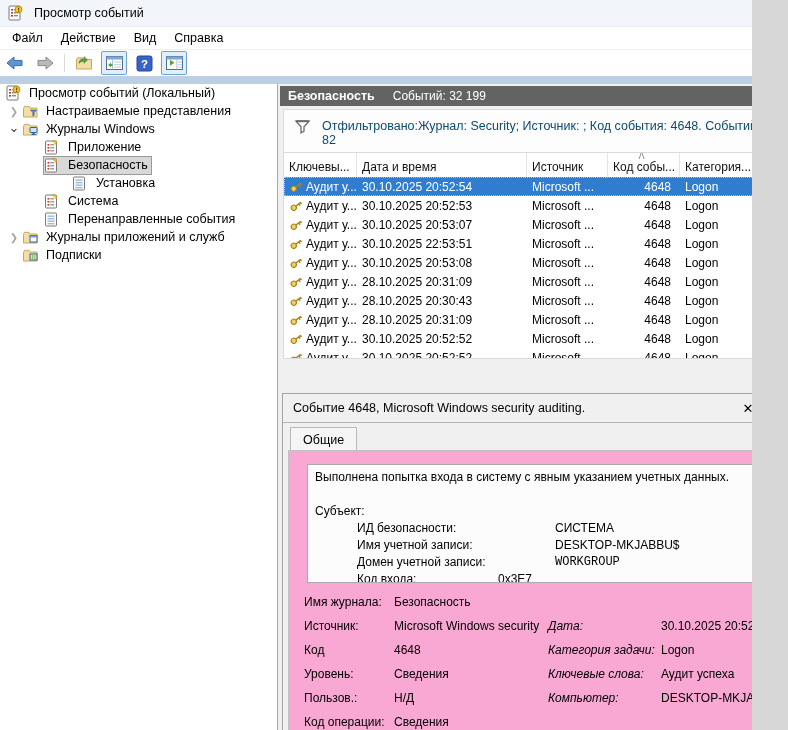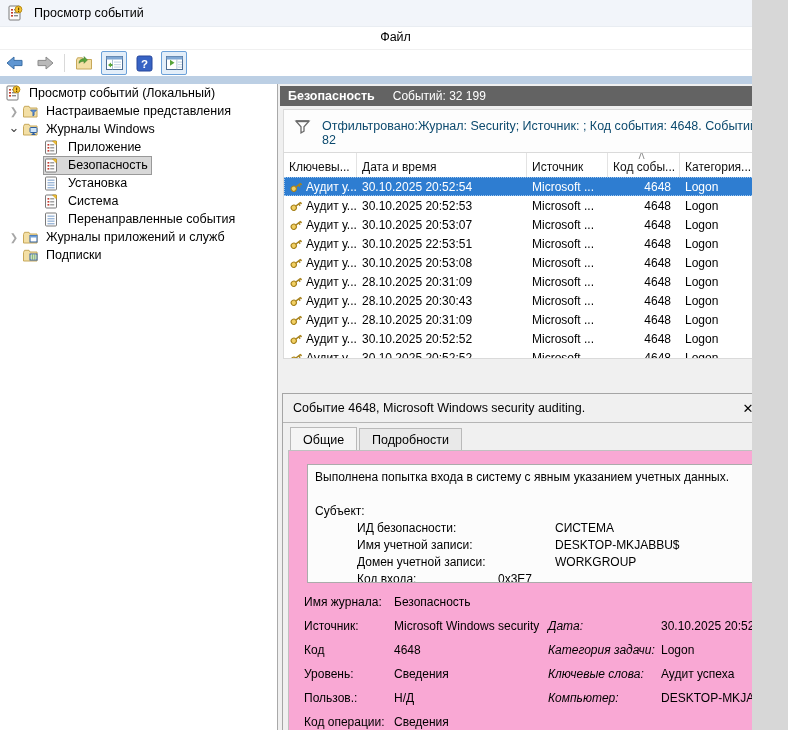--- a/index.html
+++ b/index.html
@@ -3,21 +3,21 @@
 <meta charset="utf-8">
 <style>
   html,body{margin:0;padding:0;background:#d7d7d7;}
   #window{position:relative;width:752px;height:730px;background:#f0f0f0;overflow:hidden;
           font-family:"Liberation Sans","DejaVu Sans",sans-serif;font-size:12px;color:#000;}
   .abs{position:absolute;}
   
   #titlebar{left:0;top:0;width:788px;height:26px;background:#f2f5fa;border-bottom:1px solid #e9edf2;display:flex;align-items:center;}
   #titlebar .ttl{margin-left:6px;font-size:12.5px;}
   
-  #menubar{left:0;top:27px;width:788px;height:22px;background:#ffffff;border-bottom:1px solid #f0f0f0;display:flex;align-items:center;flex-direction:column;}
+  #menubar{left:0;top:27px;width:788px;height:22px;background:#ffffff;border-bottom:1px solid #f0f0f0;display:flex;align-items:center;}
   .menu-item{padding:3px 9px;font-size:12.5px;cursor:default;}
   
   #toolbar{left:0;top:50px;width:788px;height:26px;background:#ffffff;display:flex;align-items:center;}
   .tb-btn{width:24px;height:22px;margin:0 2px;display:flex;align-items:center;justify-content:center;border:1px solid transparent;border-radius:2px;}
   .tb-btn.toggled{border:1px solid #6ba1d9;background:#e3eef9;}
   .tb-sep{width:1px;height:18px;background:#d9d9d9;margin:0 4px;}
   #bluestrip{left:0;top:76px;width:788px;height:8px;background:#bccfe4;}
   
   #tree-panel{left:0;top:84px;width:277px;height:646px;background:#ffffff;border-right:1px solid #a9a9a9;overflow:hidden;}
   .tree-item{height:18px;display:flex;align-items:center;white-space:nowrap;cursor:default;}
@@ -239,21 +239,21 @@
               <rect x="6.2" y="4.2" width="4" height="1.2" fill="#8a8a8a"></rect>
               <rect x="3.5" y="7" width="1.8" height="1.6" fill="#c23b2e"></rect>
               <rect x="6.2" y="7.2" width="4" height="1.2" fill="#8a8a8a"></rect>
               <rect x="3.5" y="10" width="1.8" height="1.6" fill="#c23b2e"></rect>
               <rect x="6.2" y="10.2" width="4" height="1.2" fill="#8a8a8a"></rect>
             </svg>
           </span>
           <span class="tree-label">Безопасность</span>
         </span>
       </div>
-      <div class="tree-item" style="padding-left: 44px;">
+      <div class="tree-item" style="padding-left: 44px; margin-left: 28px;">
         <span class="tree-item" style="display: flex; align-items: center; height: 17px;">
           <span class="tree-icon">
             <svg width="15" height="15" viewBox="0 0 15 15">
               <rect x="1.5" y="1" width="11" height="13" rx="1" fill="#fdfdfd" stroke="#7a7a7a"></rect>
               <rect x="3.5" y="3.5" width="7" height="1.4" fill="#9db8d9"></rect>
               <rect x="3.5" y="6" width="7" height="1.4" fill="#9db8d9"></rect>
               <rect x="3.5" y="8.5" width="7" height="1.4" fill="#9db8d9"></rect>
               <rect x="3.5" y="11" width="7" height="1.4" fill="#9db8d9"></rect>
             </svg>
           </span>
@@ -530,30 +530,29 @@
       </div>
   </div>
 
   <div class="abs" id="detail-pane">
     <div id="detail-header">
       <span id="detail-title">Событие 4648, Microsoft Windows security auditing.</span>
       <span id="detail-close">✕</span>
     </div>
     <div class="tabs" id="detail-tabs">
         <div class="tab active">Общие</div>
-        <div class="tab">Подробности</div>
       </div>
     <div id="tab-page">
       <div id="desc-box">
           <div class="desc-line">Выполнена попытка входа в систему с явным указанием учетных данных.</div>
           <div class="desc-line"></div>
           <div class="desc-line">Субъект:</div>
           <div class="desc-line"><span class="desc-label">ИД безопасности:</span><span class="desc-value" style="left: 240px;">СИСТЕМА</span></div>
           <div class="desc-line"><span class="desc-label">Имя учетной записи:</span><span class="desc-value" style="left: 240px;">DESKTOP-MKJABBU$</span></div>
-          <div class="desc-line"><span class="desc-label">Домен учетной записи:</span><span class="desc-value" style="left: 240px;">WORKGROUP</span></div>
+          <div class="desc-line"><span class="desc-label">Домен учетной записи:</span><span class="desc-value" style="left: 240px; font-family: Liberation Mono, monospace;">WORKGROUP</span></div>
           <div class="desc-line"><span class="desc-label">Код входа:</span><span class="desc-value" style="left: 183px;">0x3E7</span></div>
         </div>
       <div id="fields">
           <div class="field-row">
             <span class="f-label">Имя журнала:</span>
             <span class="f-value">Безопасность</span>
           </div>
           <div class="field-row">
             <span class="f-label">Источник:</span>
             <span class="f-value">Microsoft Windows security</span>

